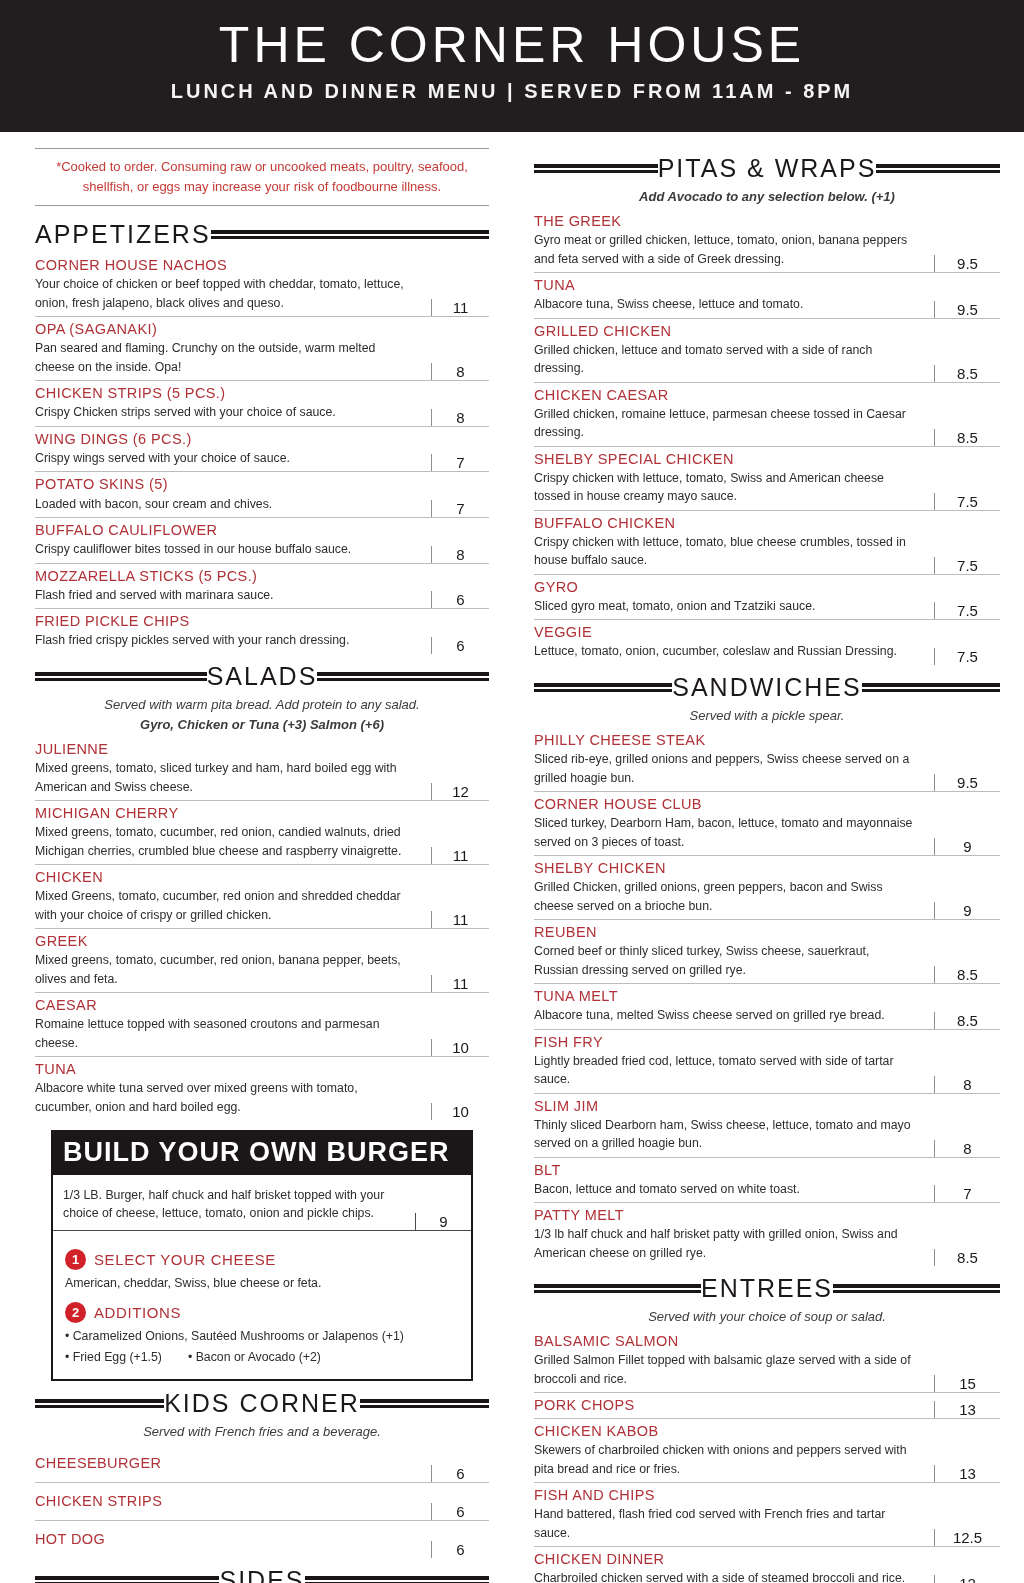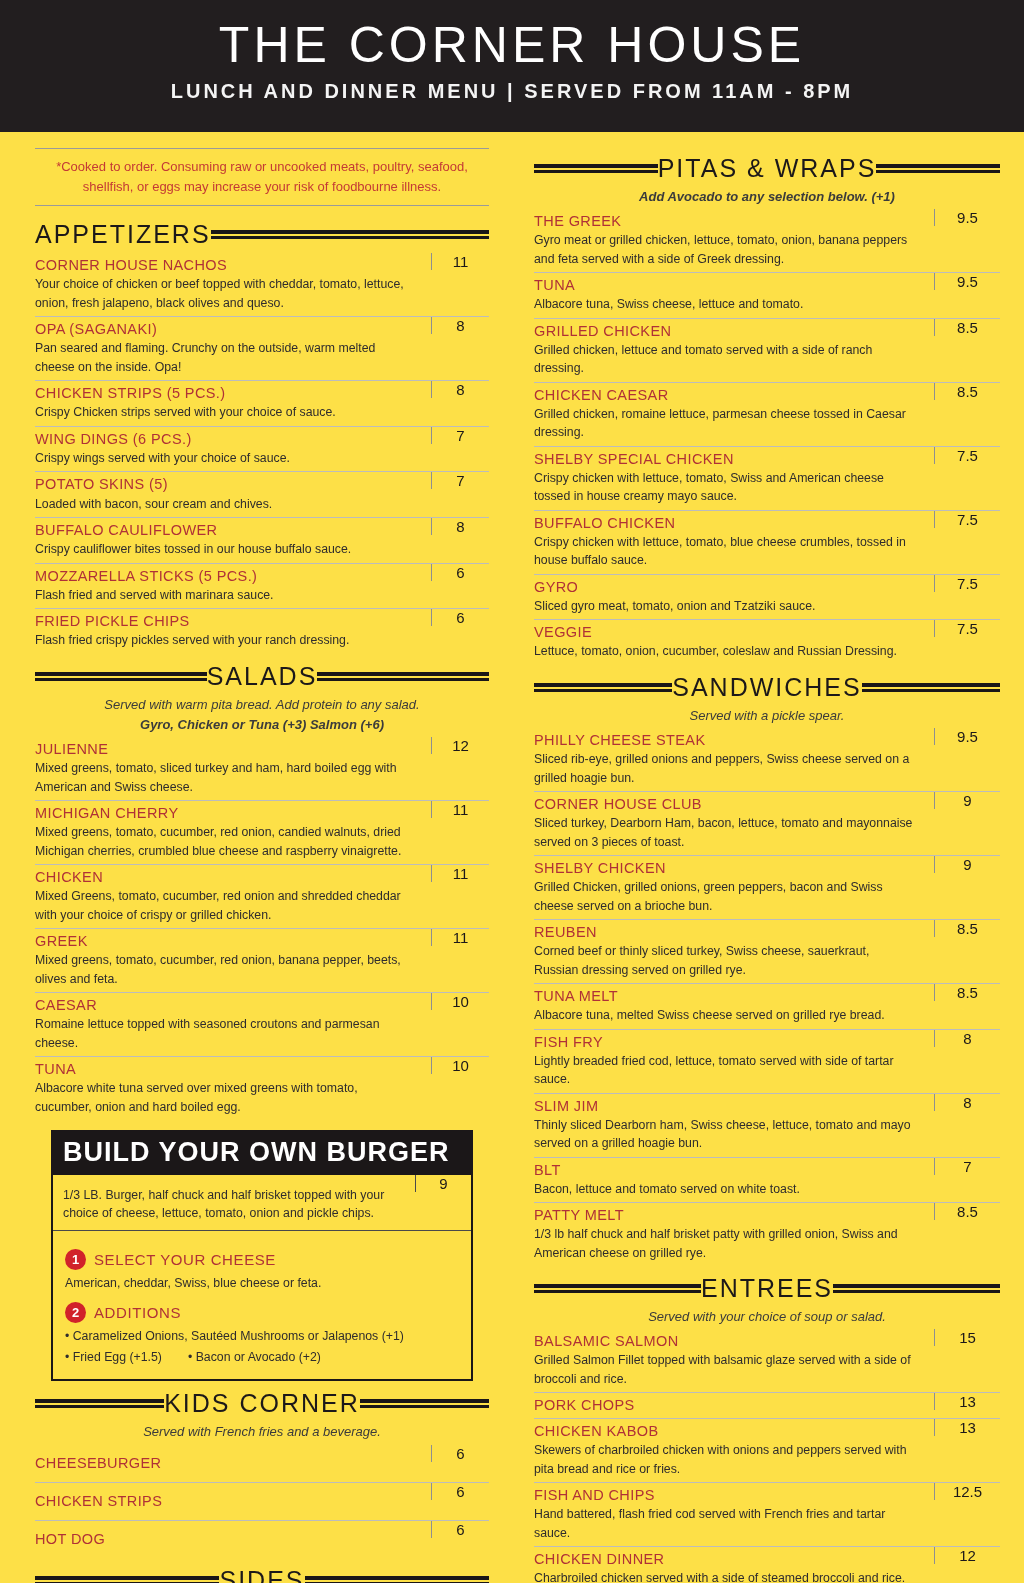--- a/index.html
+++ b/index.html
@@ -1,17 +1,17 @@
 <!DOCTYPE html>
 <html><head>
 <meta charset="utf-8">
 <style>
   * { box-sizing: border-box; margin: 0; padding: 0; }
   body { background:#e8e8e8; font-family:"Liberation Sans", sans-serif; }
-  .page { width:1024px; height:1583px; margin:0 auto; background:#fde047; overflow:hidden; position:relative; }
+  .page { width:1024px; height:1583px; margin:0 auto; background:#ffffff; overflow:hidden; position:relative; }
 
   
   .masthead { height:132px; background:#221e1f; color:#fff; text-align:center; padding-top:18px; }
   .masthead h1 { font-size:50px; font-weight:400; letter-spacing:4px; line-height:1.1; }
   .mast-sub { font-size:20px; font-weight:700; letter-spacing:3px; margin-top:7px; color:#f4f4f4; }
 
   
   .columns { display:flex; padding:14px 24px 0 35px; gap:45px; }
   .col-left  { width:454px; flex:none; }
   .col-right { width:466px; flex:none; }
@@ -24,21 +24,21 @@
   
   section { margin-bottom:6px; }
   .sec-head { display:flex; align-items:center; gap:0; margin:8px 0 4px; }
   .sec-head h2 { font-size:25px; font-weight:400; letter-spacing:2px; color:#1c1819; white-space:nowrap; }
   .dbl { flex:1; height:9px; border-top:4px solid #1a1617; border-bottom:3px solid #1a1617; }
   .sec-sub { text-align:center; font-style:italic; font-size:13px; color:#3b3b3b; line-height:1.55; margin-bottom:2px; }
   .sec-sub .strong { font-weight:700; }
 
   
   .items { width:100%; }
-  .row { display:flex; align-items:flex-start; border-bottom:1px solid #bcbcbc;gap:12px; }
+  .row { display:flex; align-items:flex-end; border-bottom:1px solid #bcbcbc;gap:12px; }
   .items .row:last-child { border-bottom:none; }
   .cell-main { flex:1; padding:3px 8px 4px 0; }
   .item-name { color:#b03137; font-size:14.5px; letter-spacing:.4px; line-height:1.25; }
   .item-desc { color:#2f2c2d; font-size:12.3px; line-height:1.5; margin-top:1px; }
   .cell-price { flex:none; border-left:1px solid #8f8f8f; display:flex; flex-direction:column;
     align-items:center; justify-content:center; font-size:15px; color:#1c1819; }
   .col-left .cell-price { width:58px; }
   .col-right .cell-price { width:66px; }
 
   section[data-sec="kids-corner"] .cell-main { padding:9px 0 10px; }

